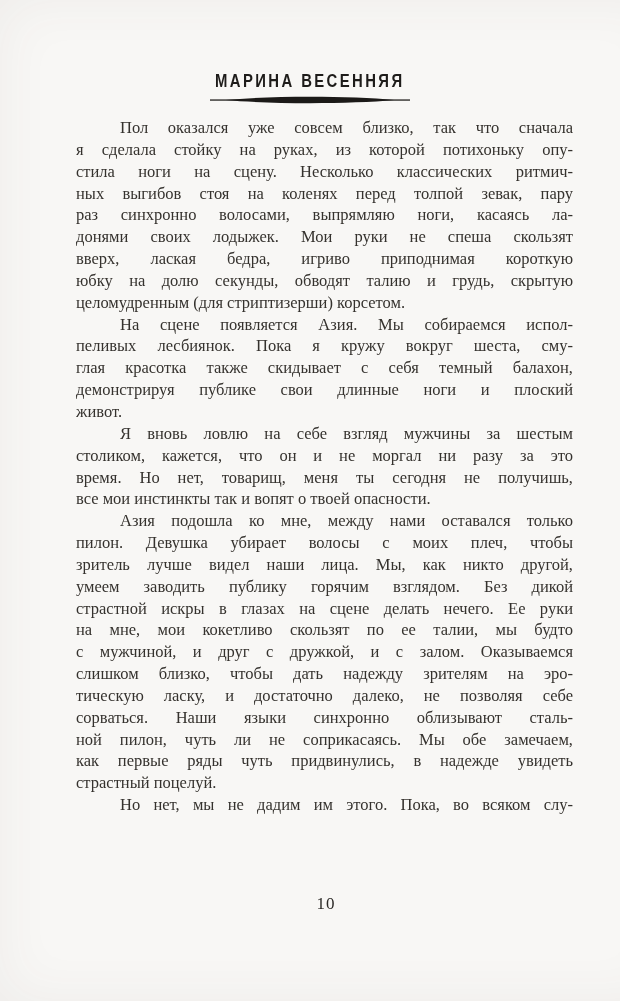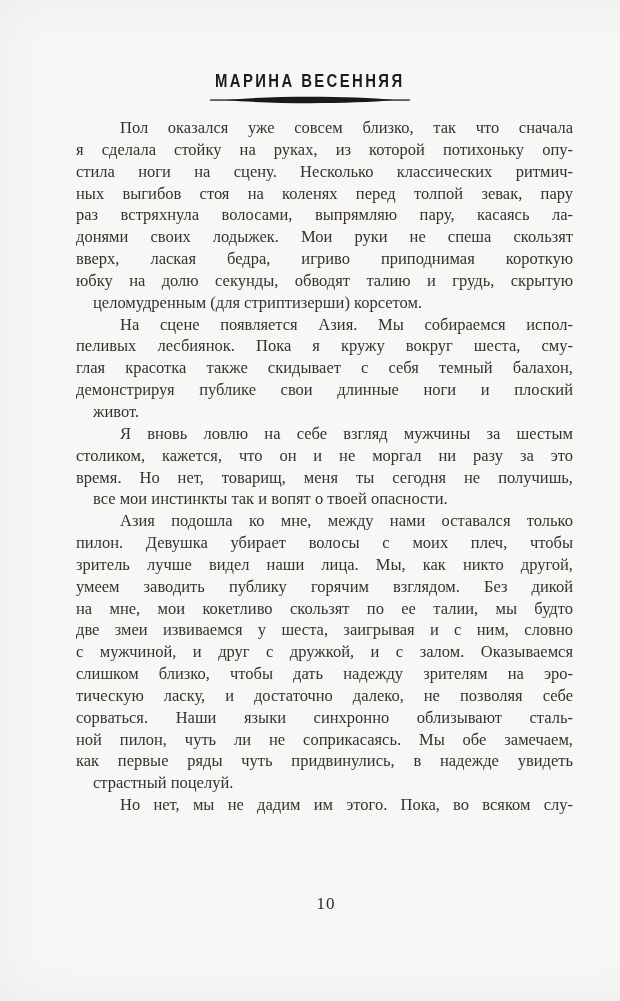--- a/index.html
+++ b/index.html
@@ -53,21 +53,21 @@
   .line {
     font-size: 16.5px;
     line-height: 21.85px;
     height: 21.85px;
     text-align: justify;
     text-align-last: justify;
     white-space: normal;
     overflow: hidden;
   }
   .line.para-start { text-indent: 44px; }
-  .line.para-end   { text-align-last: left; margin-left: 17px; }
+  .line.para-end   { text-align-last: left; }
   
   .page-number {
     position: absolute;
     top: 894px;
     left: 16px;
     width: 620px;
     text-align: center;
     font-size: 17px;
     color: #2d2b28;
     letter-spacing: 1px;
@@ -86,21 +86,21 @@
     </svg>
   </div>
 
   <div class="body-text">
 
     <div>
       <div class="line para-start">Пол оказался уже совсем близко, так что сначала</div>
       <div class="line">я сделала стойку на руках, из которой потихоньку опу-</div>
       <div class="line">стила ноги на сцену. Несколько классических ритмич-</div>
       <div class="line">ных выгибов стоя на коленях перед толпой зевак, пару</div>
-      <div class="line">раз встряхнула волосами, выпрямляю пару, касаясь ла-</div>
+      <div class="line">раз синхронно волосами, выпрямляю ноги, касаясь ла-</div>
       <div class="line">донями своих лодыжек. Мои руки не спеша скользят</div>
       <div class="line">вверх, лаская бедра, игриво приподнимая короткую</div>
       <div class="line">юбку на долю секунды, обводят талию и грудь, скрытую</div>
       <div class="line para-end">целомудренным (для стриптизерши) корсетом.</div>
     </div>
 
     <div>
       <div class="line para-start">На сцене появляется Азия. Мы собираемся испол-</div>
       <div class="line">пеливых лесбиянок. Пока я кружу вокруг шеста, сму-</div>
       <div class="line">глая красотка также скидывает с себя темный балахон,</div>
@@ -113,22 +113,22 @@
       <div class="line">столиком, кажется, что он и не моргал ни разу за это</div>
       <div class="line">время. Но нет, товарищ, меня ты сегодня не получишь,</div>
       <div class="line para-end">все мои инстинкты так и вопят о твоей опасности.</div>
     </div>
 
     <div>
       <div class="line para-start">Азия подошла ко мне, между нами оставался только</div>
       <div class="line">пилон. Девушка убирает волосы с моих плеч, чтобы</div>
       <div class="line">зритель лучше видел наши лица. Мы, как никто другой,</div>
       <div class="line">умеем заводить публику горячим взглядом. Без дикой</div>
+      <div class="line">страстной искры в глазах на сцене делать нечего. Ее руки</div>
       <div class="line">на мне, мои кокетливо скользят по ее талии, мы будто</div>
-      <div class="line">две змеи извиваемся у шеста, заигрывая и с ним, словно</div>
       <div class="line">с мужчиной, и друг с дружкой, и с залом. Оказываемся</div>
       <div class="line">слишком близко, чтобы дать надежду зрителям на эро-</div>
       <div class="line">тическую ласку, и достаточно далеко, не позволяя себе</div>
       <div class="line">сорваться. Наши языки синхронно облизывают сталь-</div>
       <div class="line">ной пилон, чуть ли не соприкасаясь. Мы обе замечаем,</div>
       <div class="line">как первые ряды чуть придвинулись, в надежде увидеть</div>
       <div class="line para-end">страстный поцелуй.</div>
     </div>
 
     <div>

